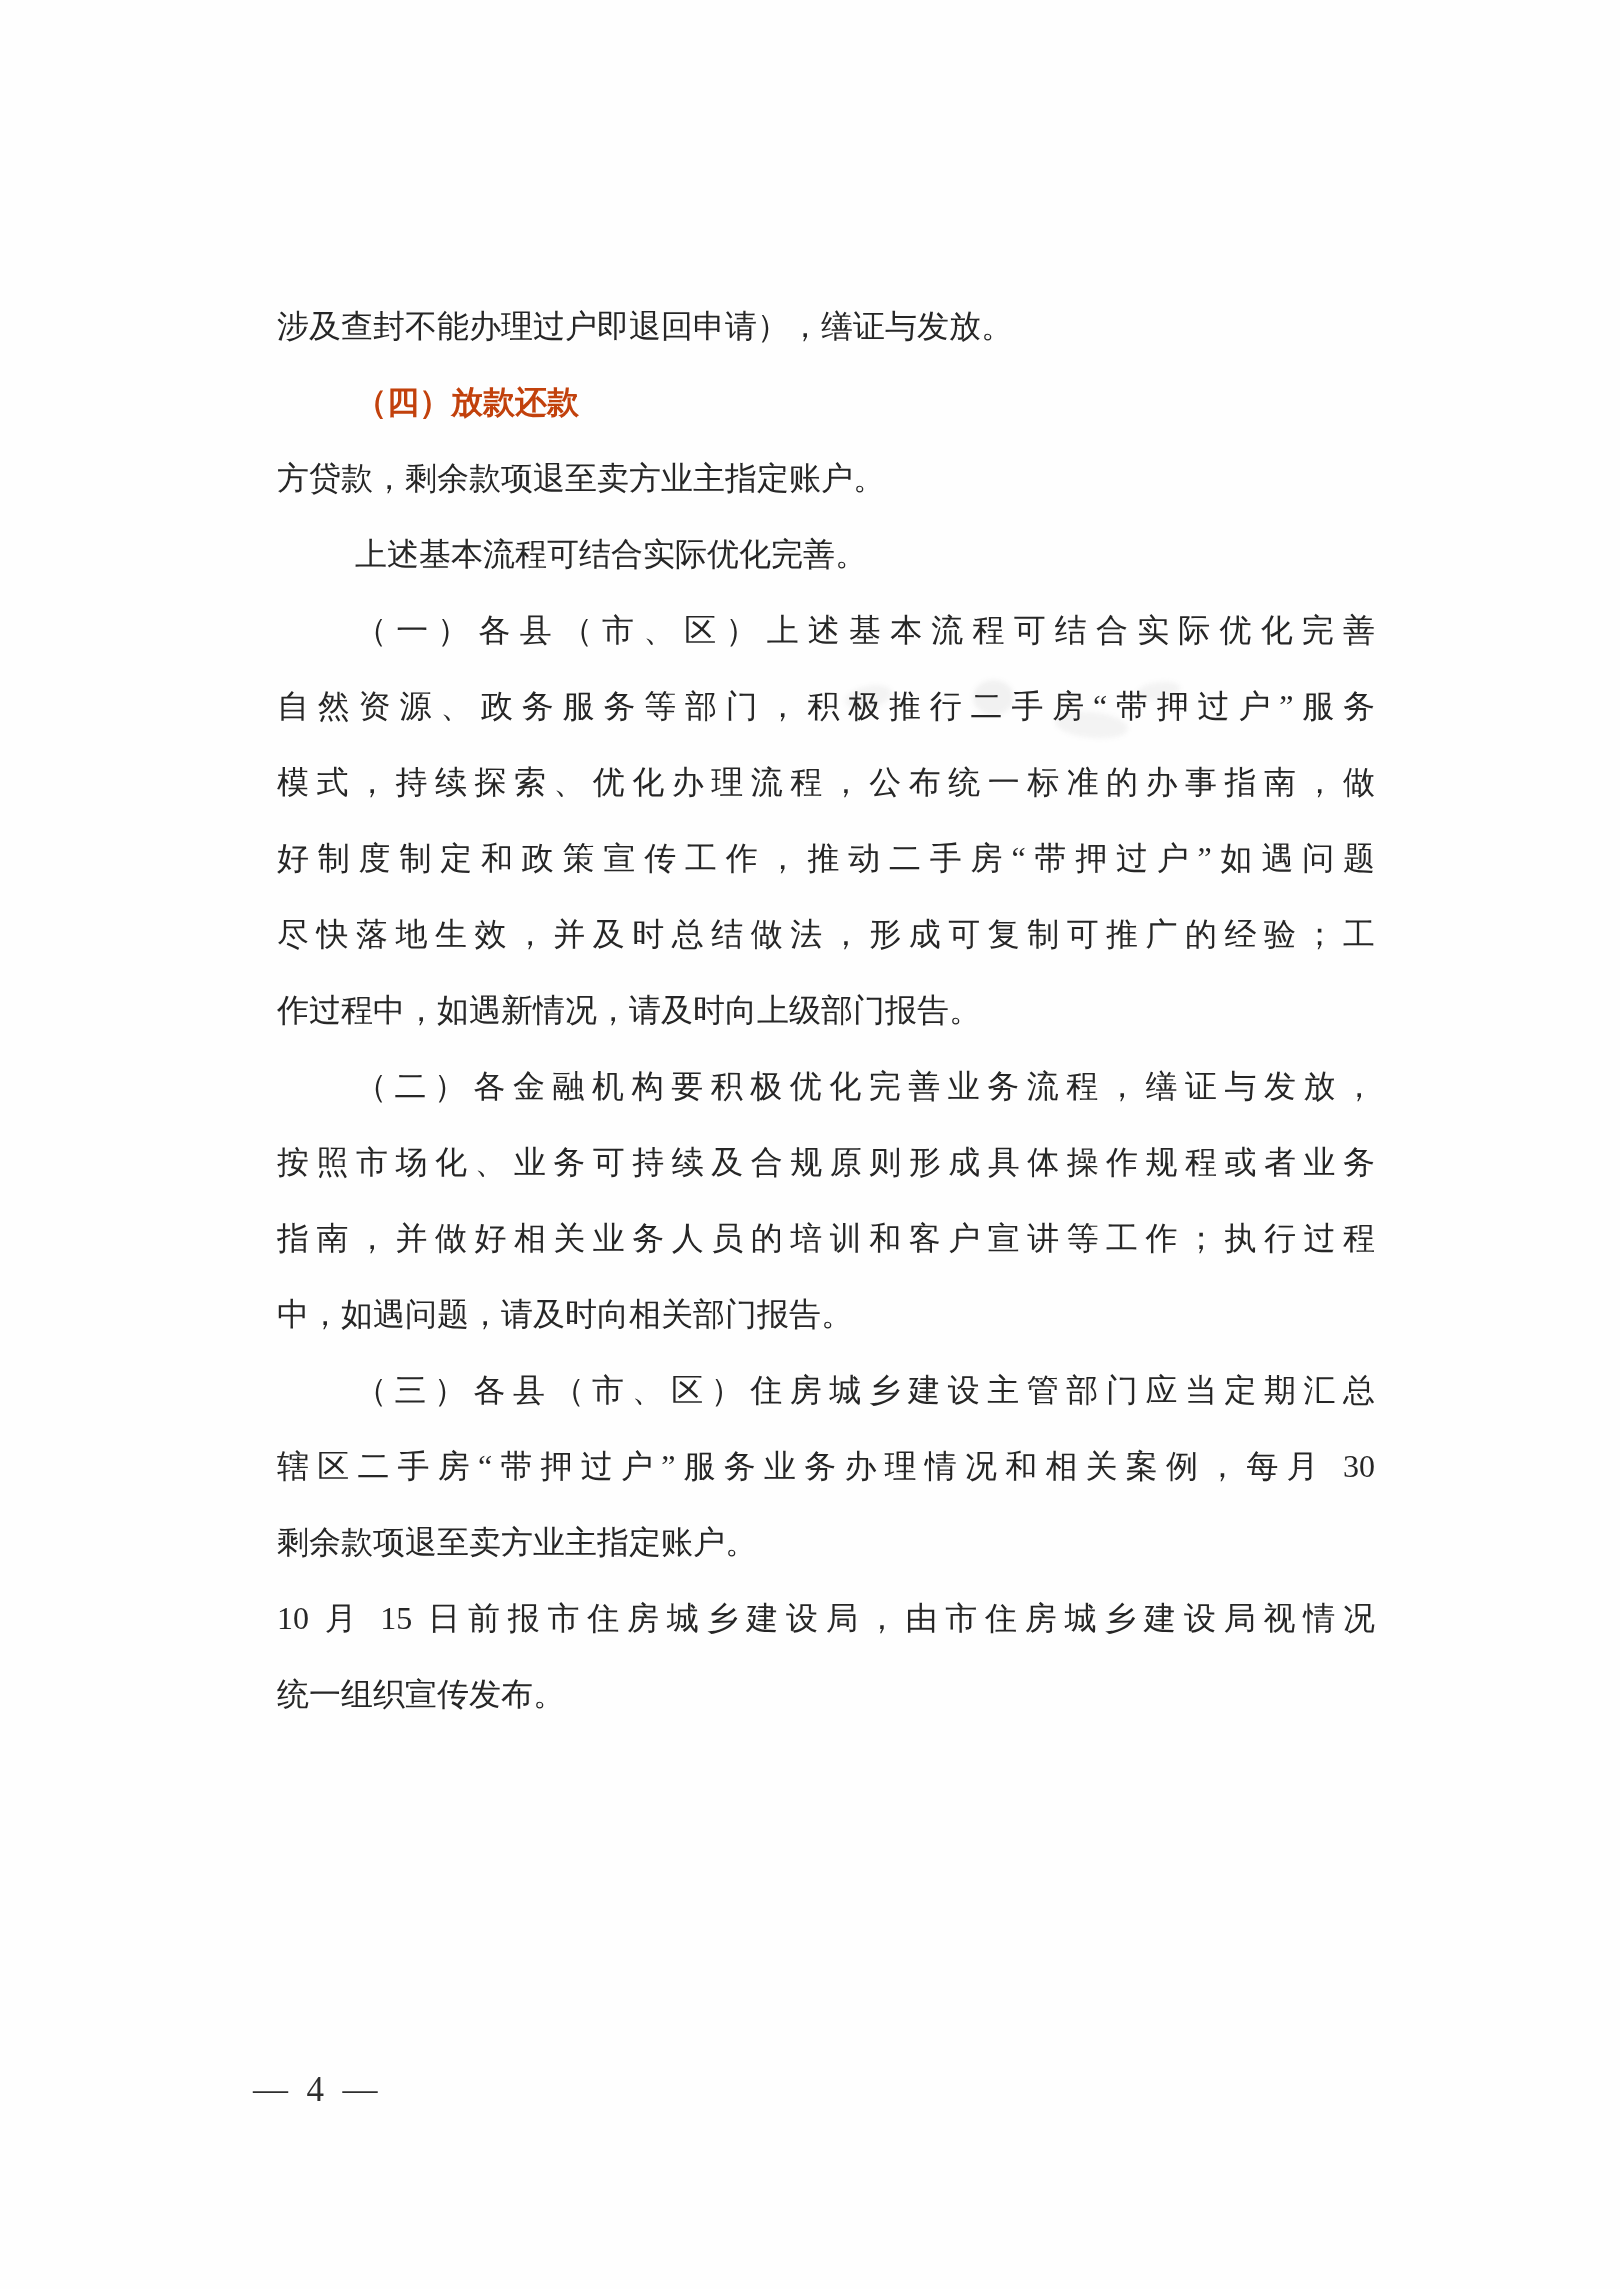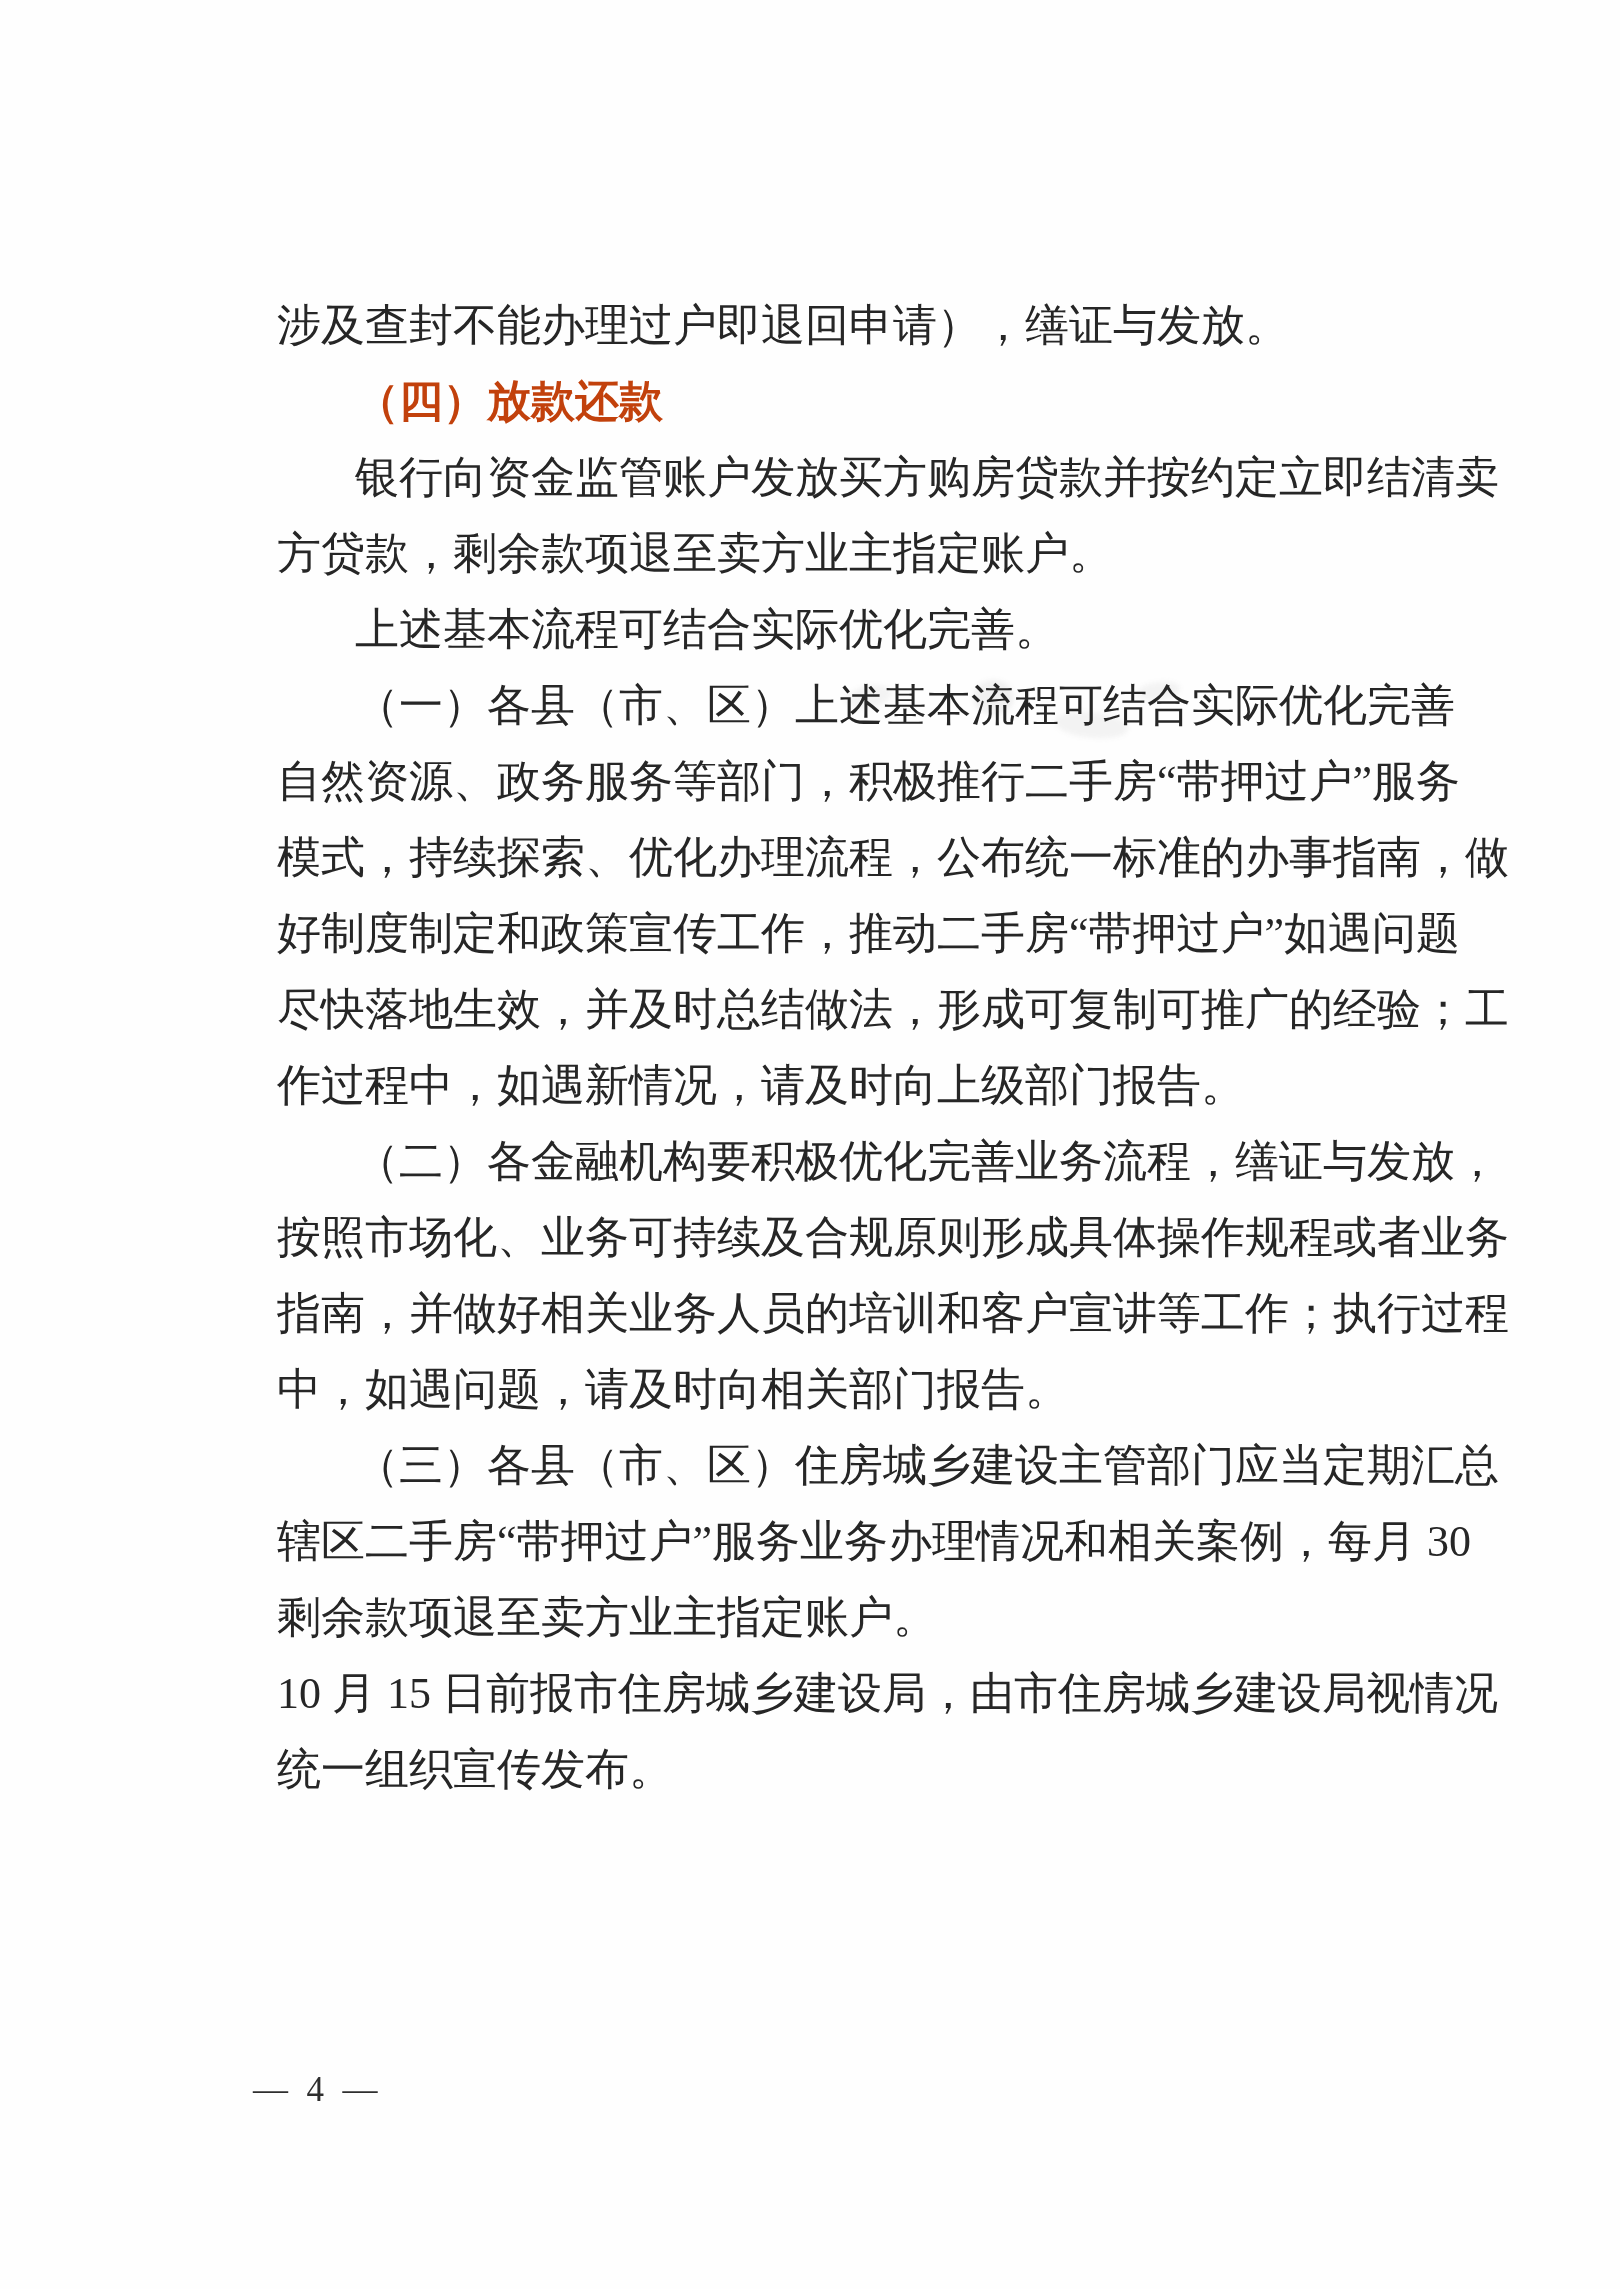--- a/index.html
+++ b/index.html
@@ -17,21 +17,21 @@
     font-family: "Liberation Serif", "DejaVu Serif", serif;
     color: #262626;
   }
   .doc-body {
     position: absolute;
     left: 277px;
     top: 288px;
     width: 1098px;
   }
   .ln {
-    font-size: 44px;
+    font-size: 32px;
     line-height: 76px;
     height: 76px;
     white-space: nowrap;
     color: #262626;
     -webkit-font-smoothing: antialiased;
   }
   .ind { text-indent: 78px; }
   .just {
     text-align: justify;
     text-align-last: justify;
@@ -61,21 +61,20 @@
   .s4 { left: 1137px; top: 682px; width: 43px; height: 17.6px; transform: rotate(-8deg); }
 </style>
 </head>
 <body>
 
 <div class="page">
 
   <div class="doc-body">
     <div class="ln">涉及查封不能办理过户即退回申请），缮证与发放。</div>
     <div class="ln ind b serifb">（四）放款还款</div>
-    <div class="ln ind just">银行向资金监管账户发放买方购房贷款并按约定立即结清卖</div>
     <div class="ln">方贷款，剩余款项退至卖方业主指定账户。</div>
     <div class="ln ind">上述基本流程可结合实际优化完善。</div>
     <div class="ln ind just">（一）各县（市、区）上述基本流程可结合实际优化完善</div>
     <div class="ln just">自然资源、政务服务等部门，积极推行二手房“带押过户”服务</div>
     <div class="ln just">模式，持续探索、优化办理流程，公布统一标准的办事指南，做</div>
     <div class="ln just">好制度制定和政策宣传工作，推动二手房“带押过户”如遇问题</div>
     <div class="ln just">尽快落地生效，并及时总结做法，形成可复制可推广的经验；工</div>
     <div class="ln">作过程中，如遇新情况，请及时向上级部门报告。</div>
     <div class="ln ind just">（二）各金融机构要积极优化完善业务流程，缮证与发放，</div>
     <div class="ln just">按照市场化、业务可持续及合规原则形成具体操作规程或者业务</div>

